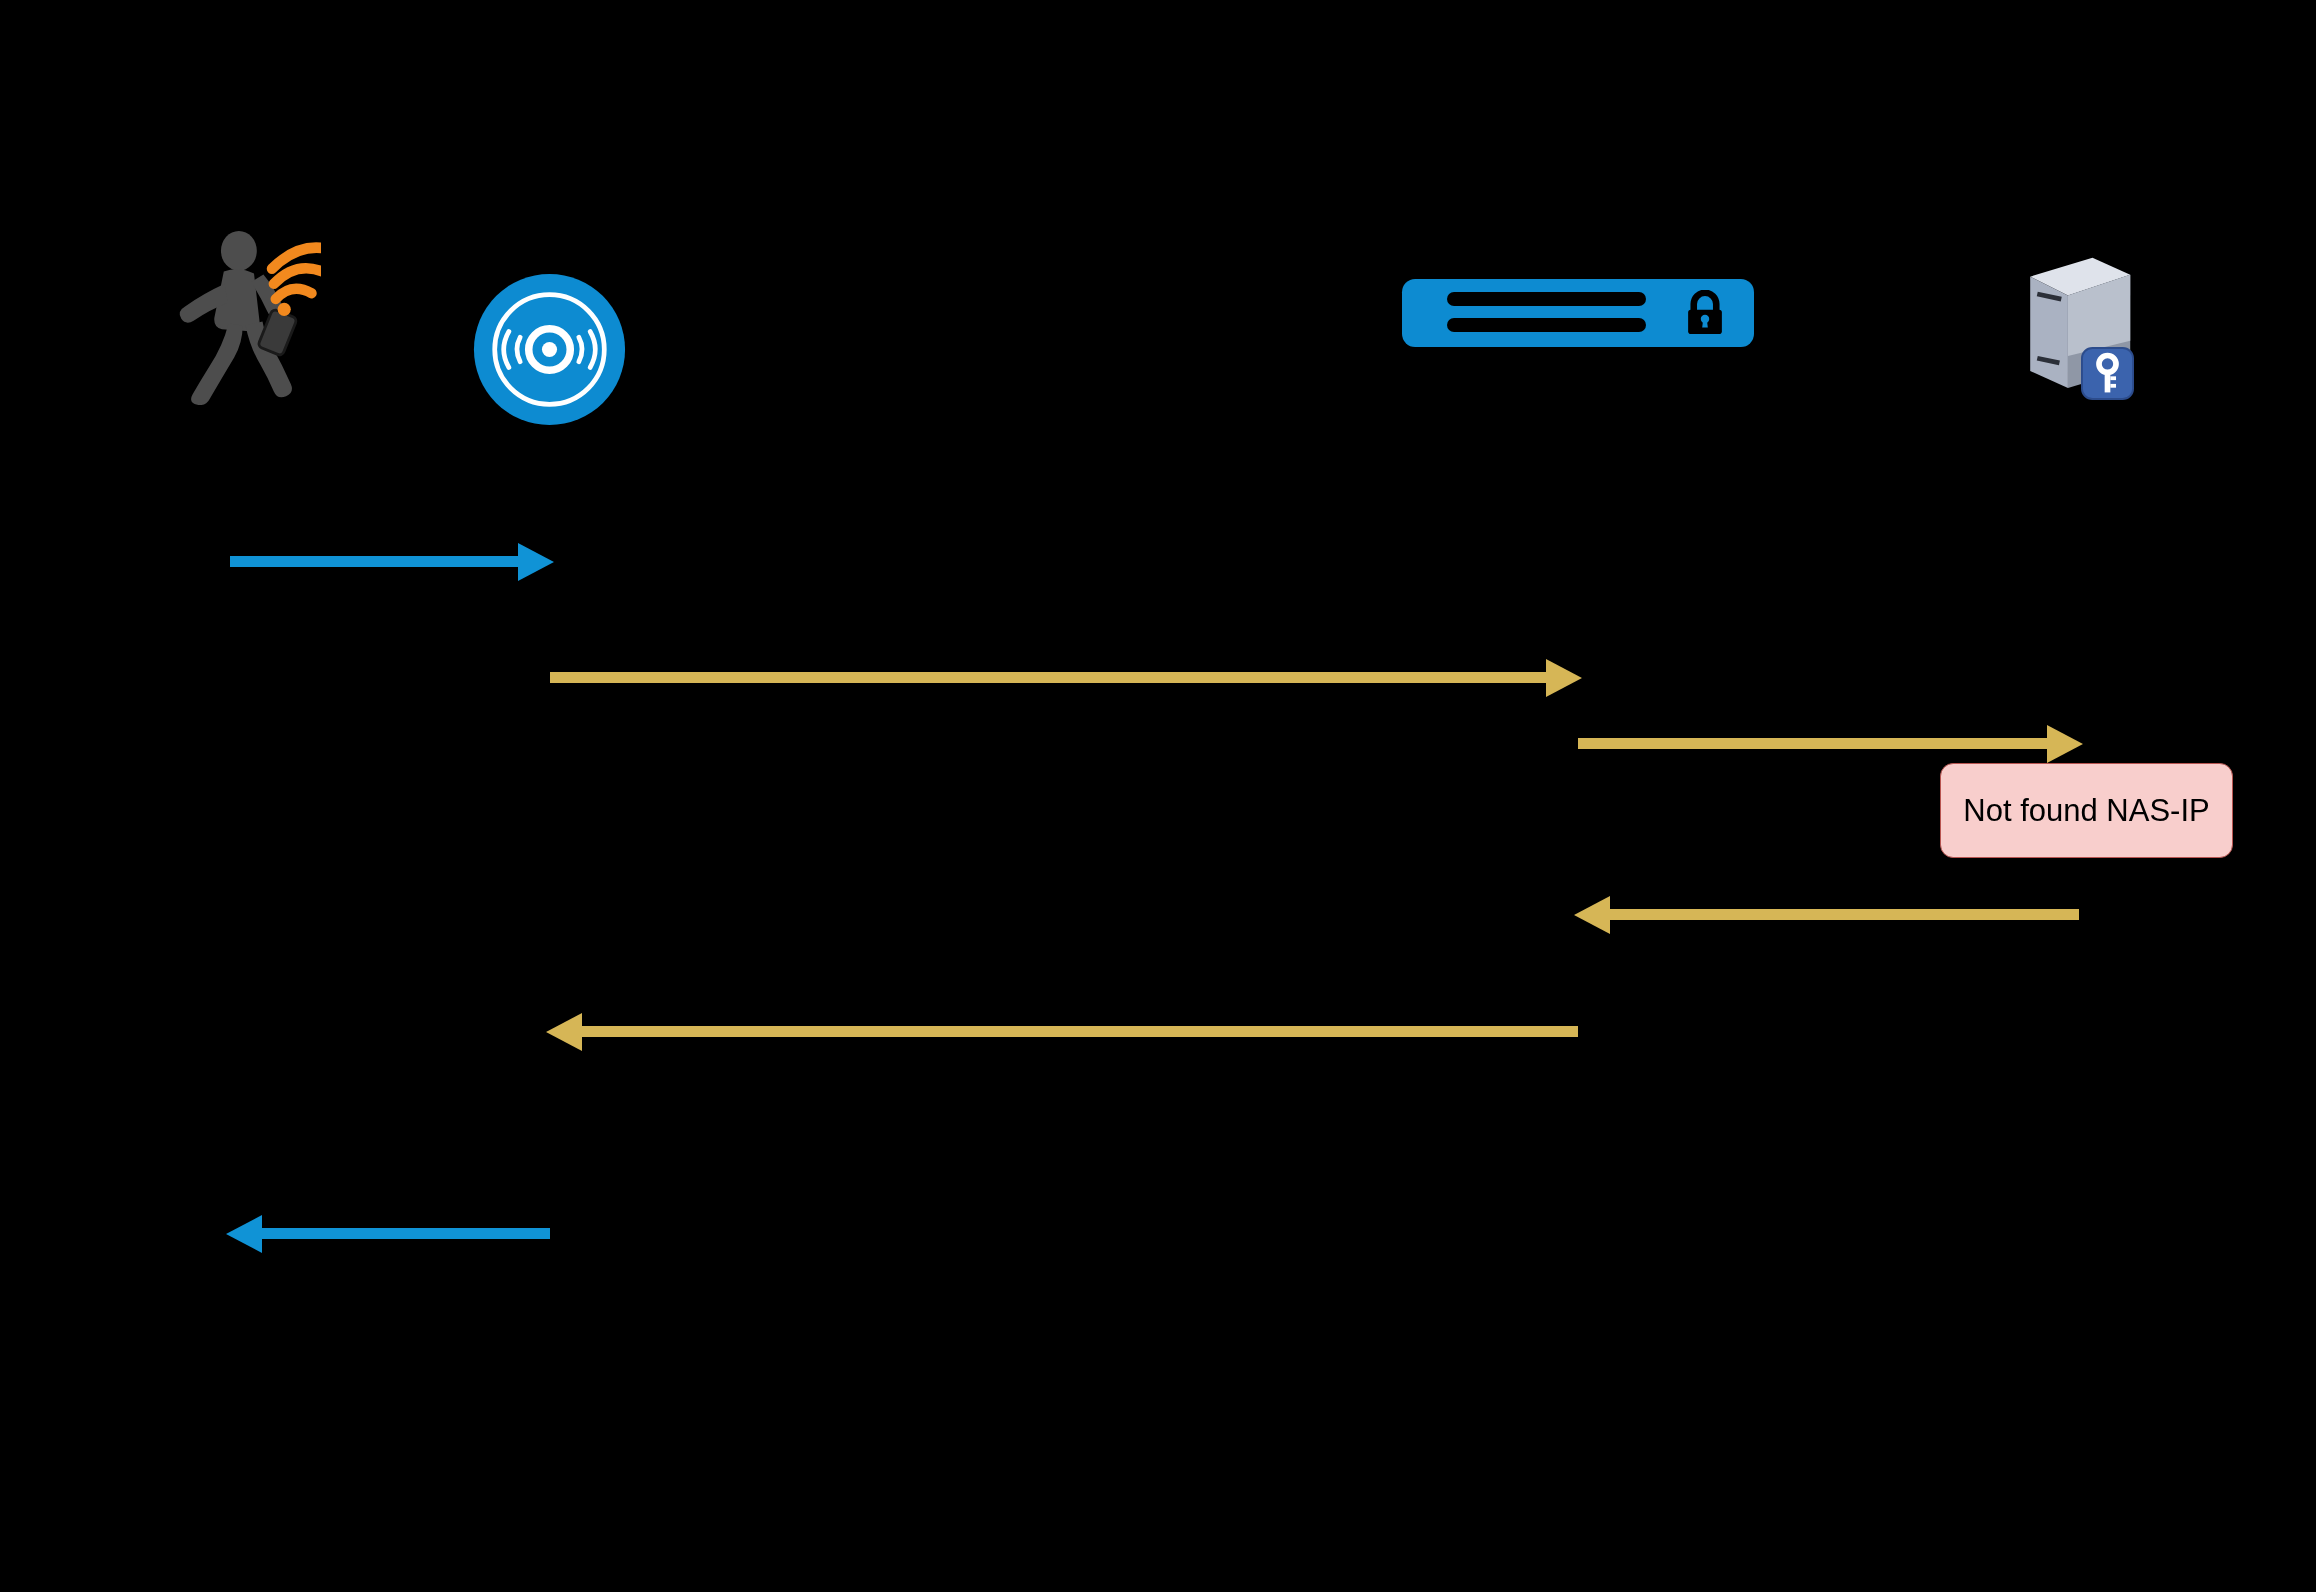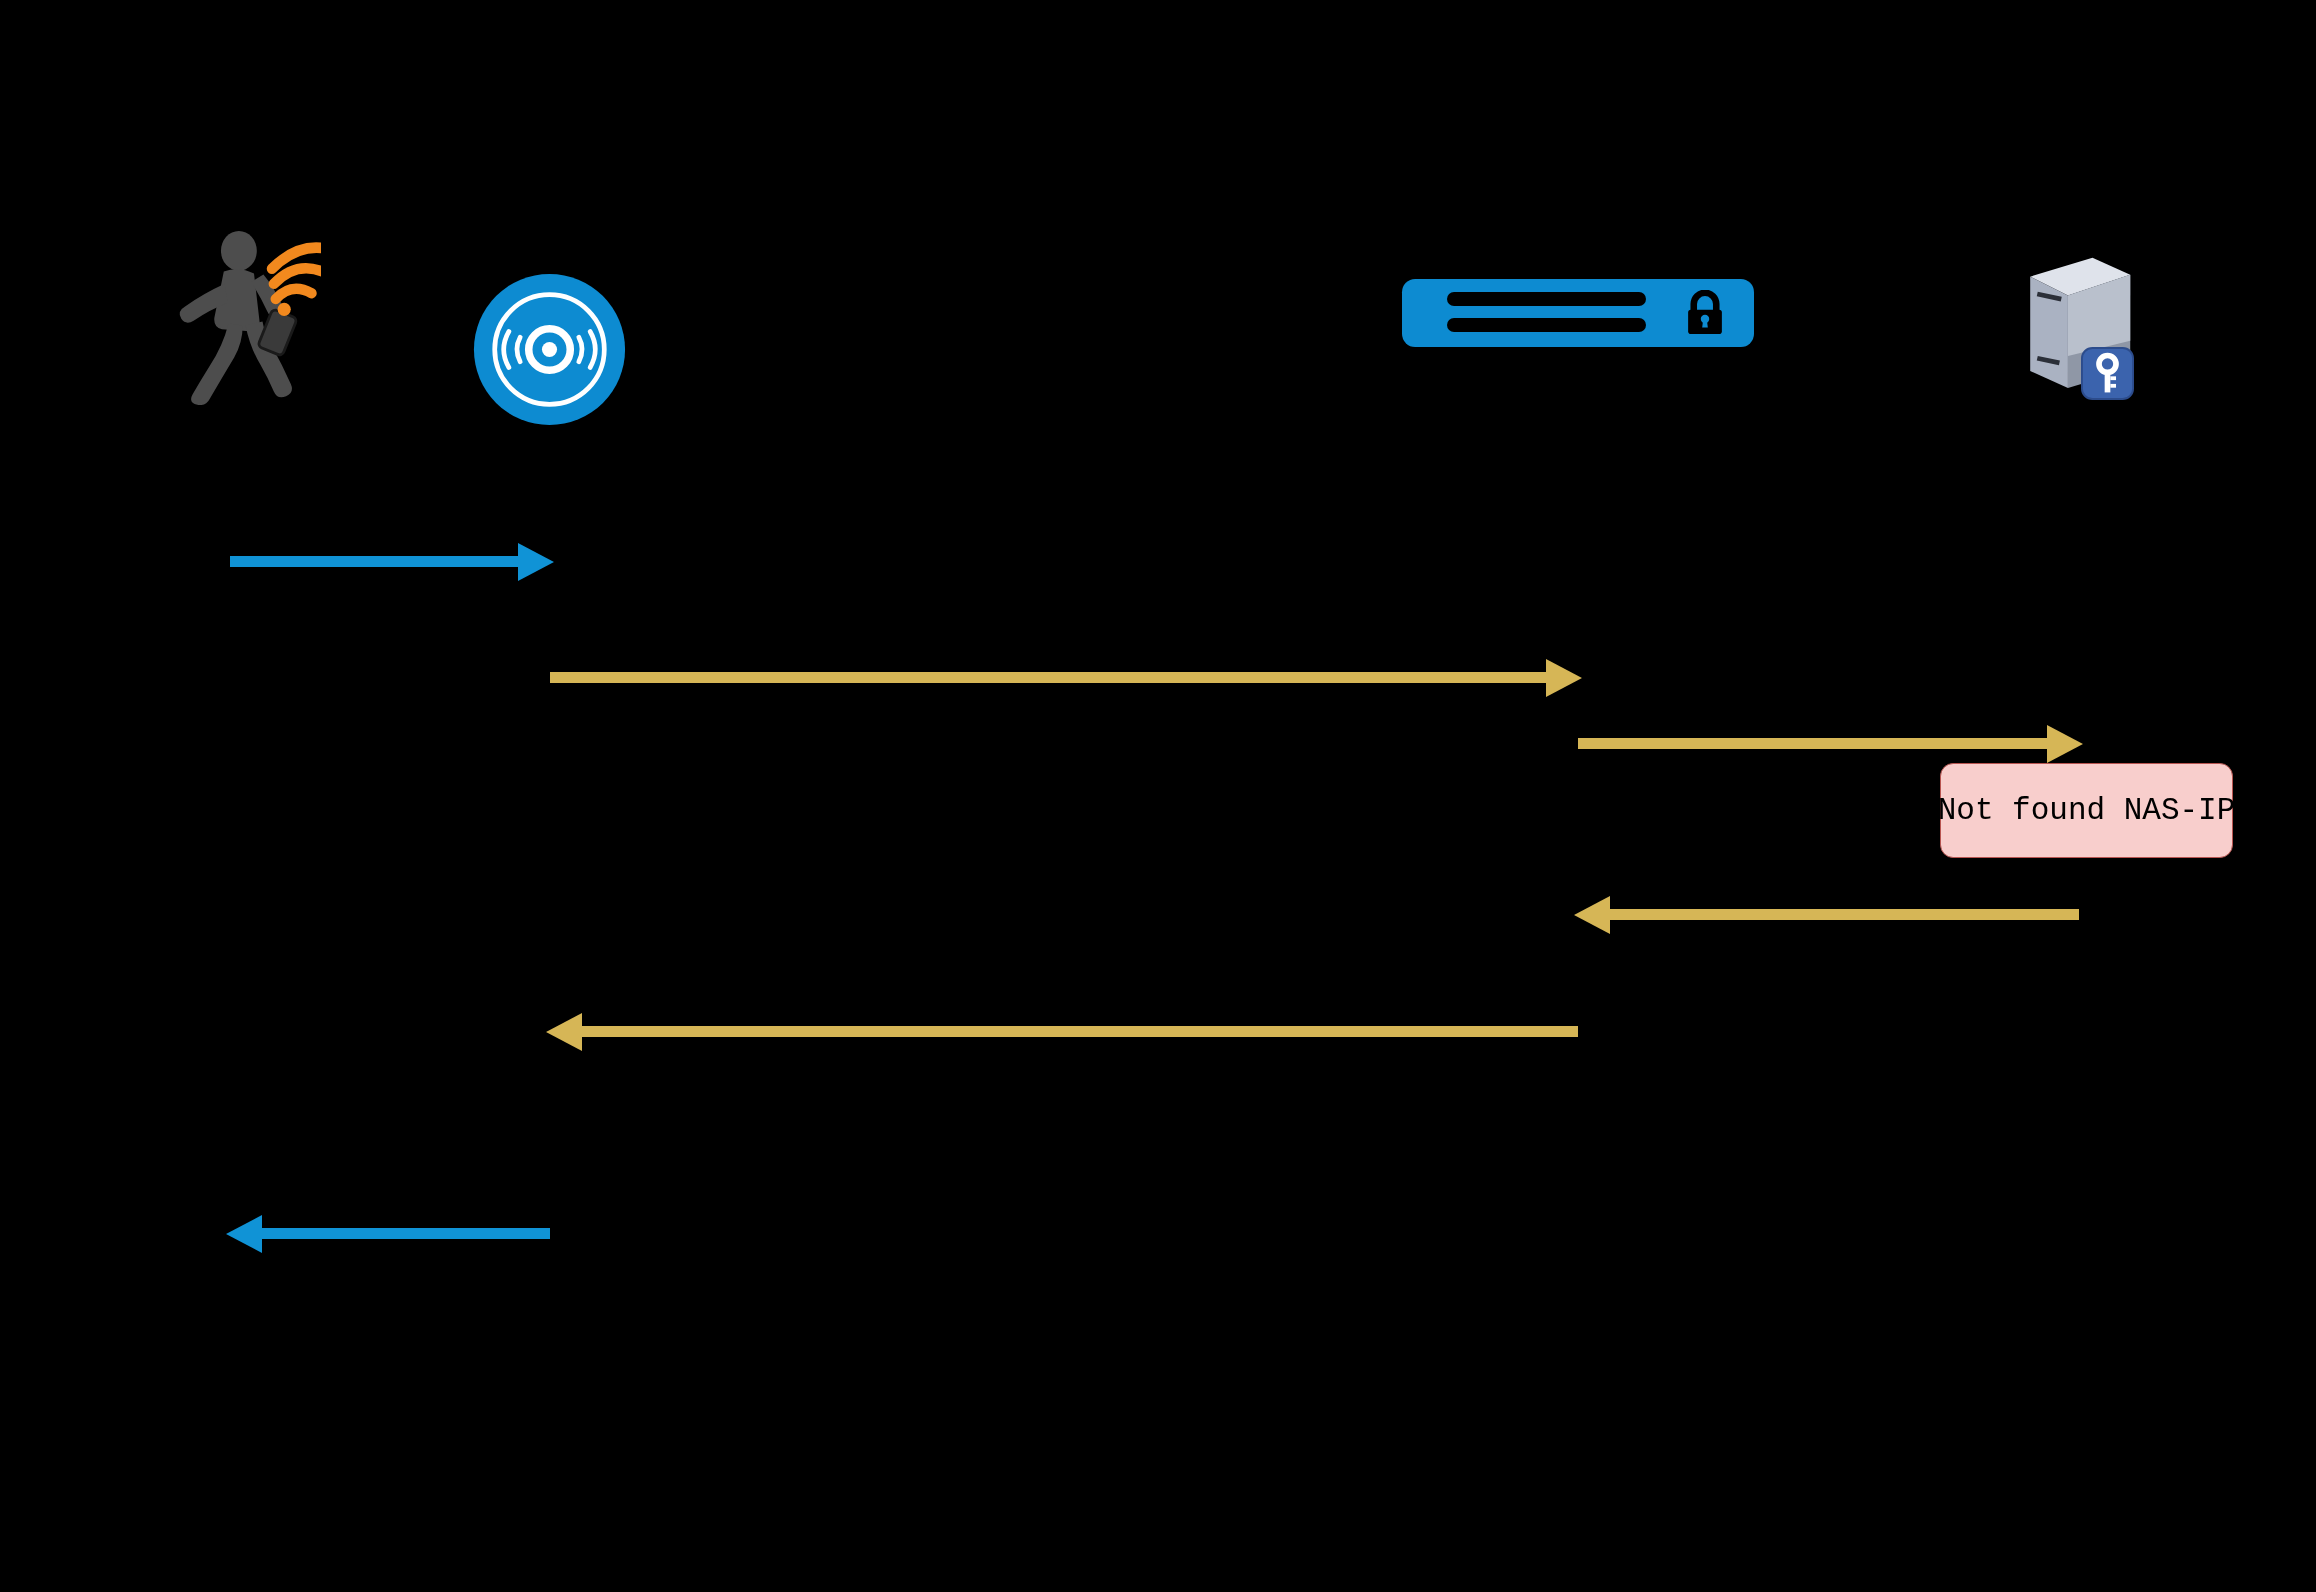--- a/index.html
+++ b/index.html
@@ -72,21 +72,21 @@
     border: 1.9px solid #b85450;
     border-radius: 13.2px;
     display: flex;
     align-items: center;
     justify-content: center;
     box-sizing: border-box;
   }
   .callout-text {
     color: #000000;
     font-size: 31px;
-    font-family: Liberation Mono, monospace;
+    font-family: Liberation Sans, sans-serif;
     white-space: nowrap;
   }
 
   
   .hidden-label {
     position: absolute;
     color: #000000;
     font-size: 28px;
     font-family: "Liberation Sans", sans-serif;
     white-space: nowrap;

